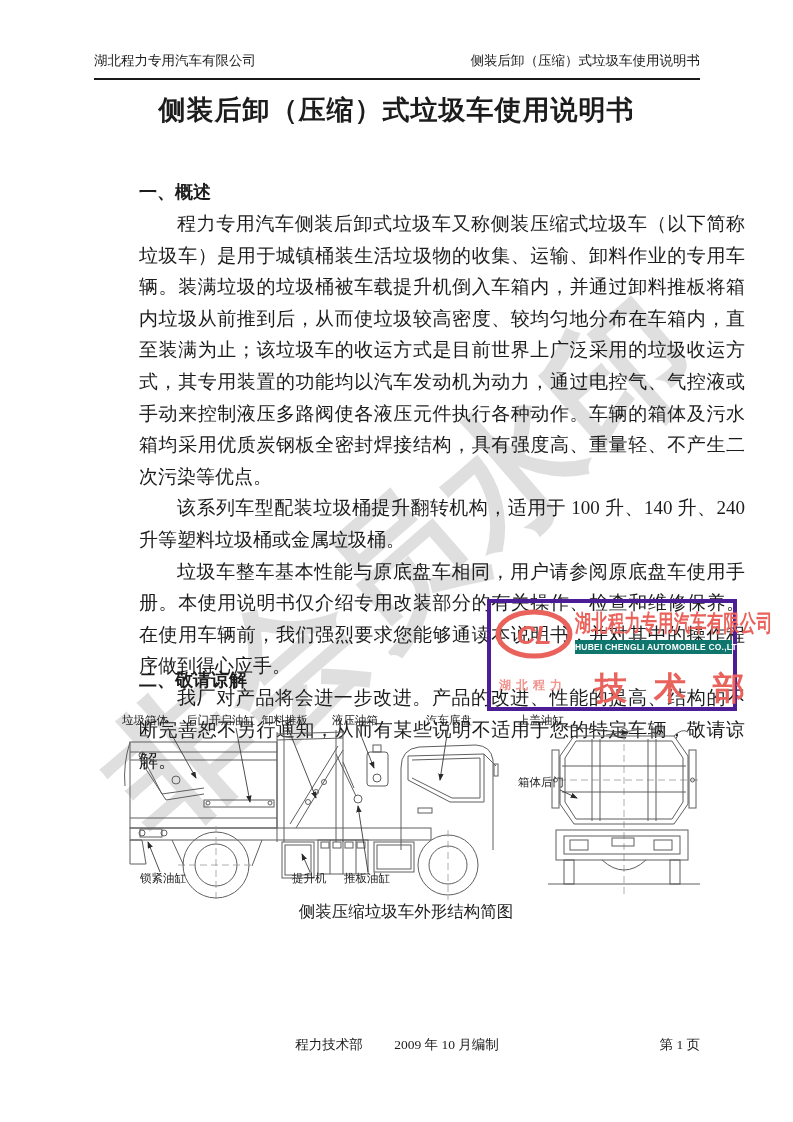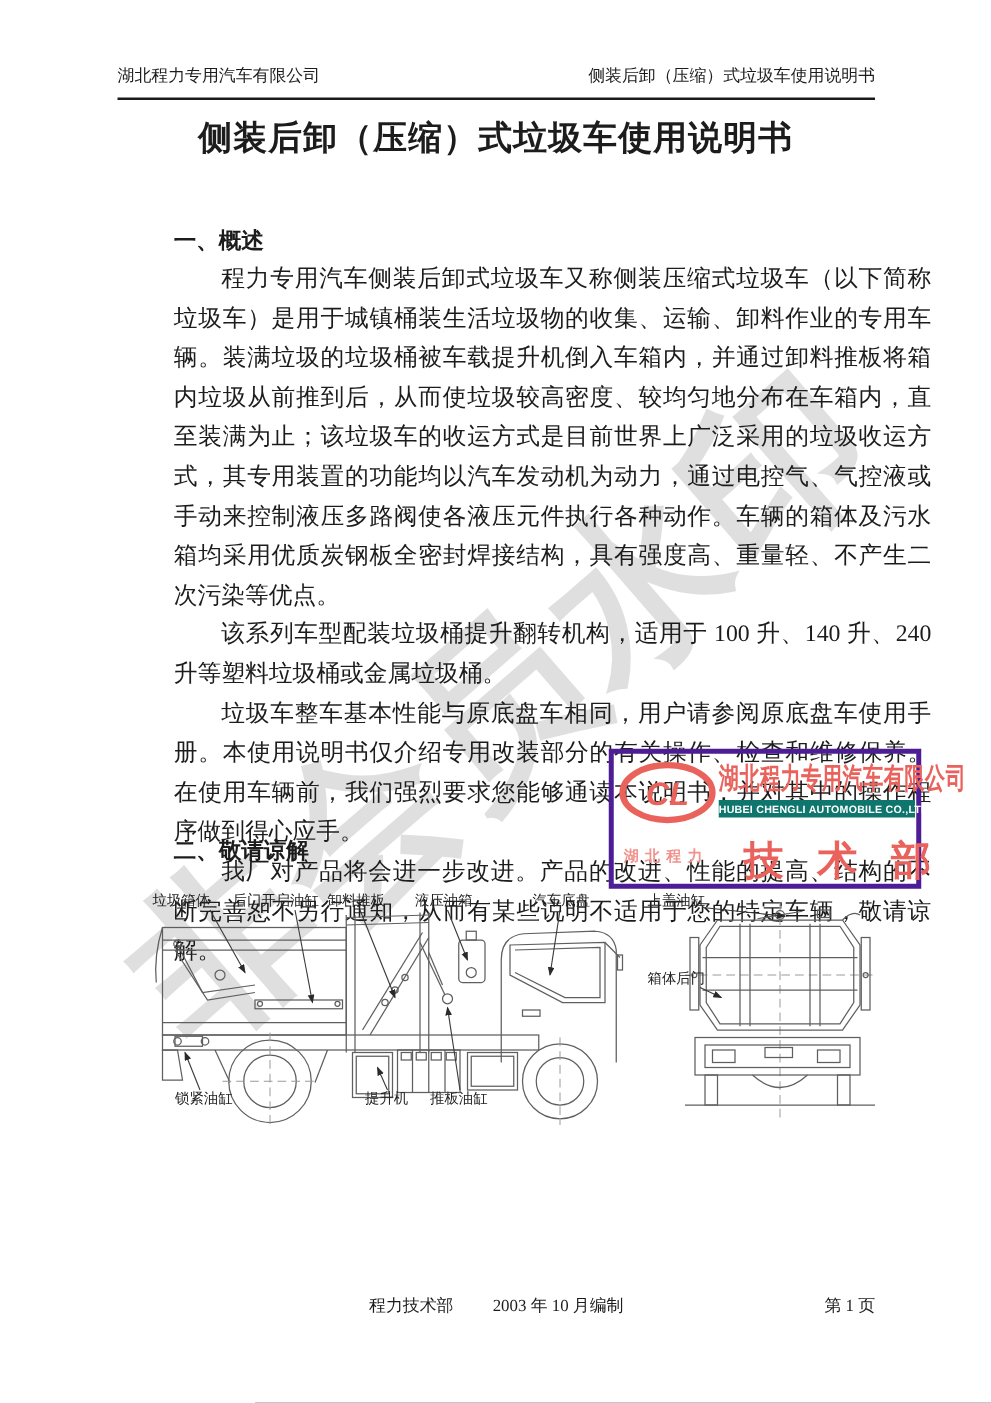--- a/index.html
+++ b/index.html
@@ -243,23 +243,24 @@
 
         <text class="lbl" x="196" y="180">提升机</text>
         <line class="lead" x1="214" y1="170" x2="206" y2="152" marker-end="url(#arr)"></line>
 
         <text class="lbl" x="248" y="180">推板油缸</text>
         <line class="lead" x1="272" y1="170" x2="262" y2="104" marker-end="url(#arr)"></line>
       </g>
     </svg>
   </div>
 
+  <div class="caption">侧装压缩垃圾车外形结构简图</div>
 
 
   <div class="footer">
     <div class="footer-center">
       <span>程力技术部</span>
-      <span>2003 年 10 月编制</span>
+      <span>2009 年 10 月编制</span>
     </div>
     <div class="footer-page">第 1 页</div>
   </div>
 
 </div>
 
 </body></html>

